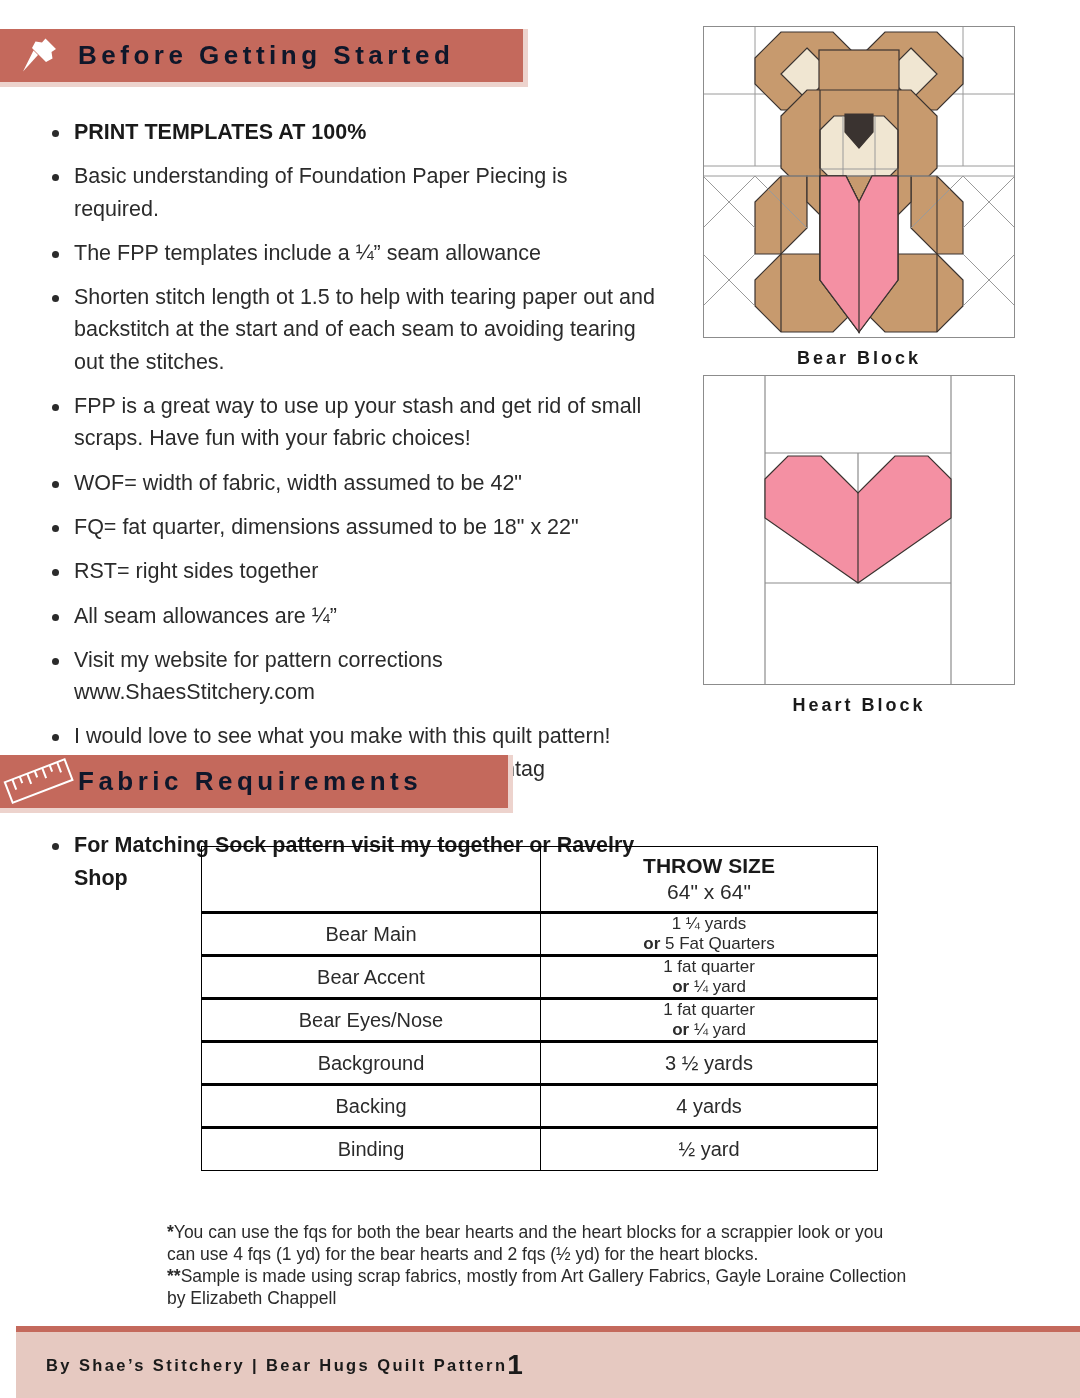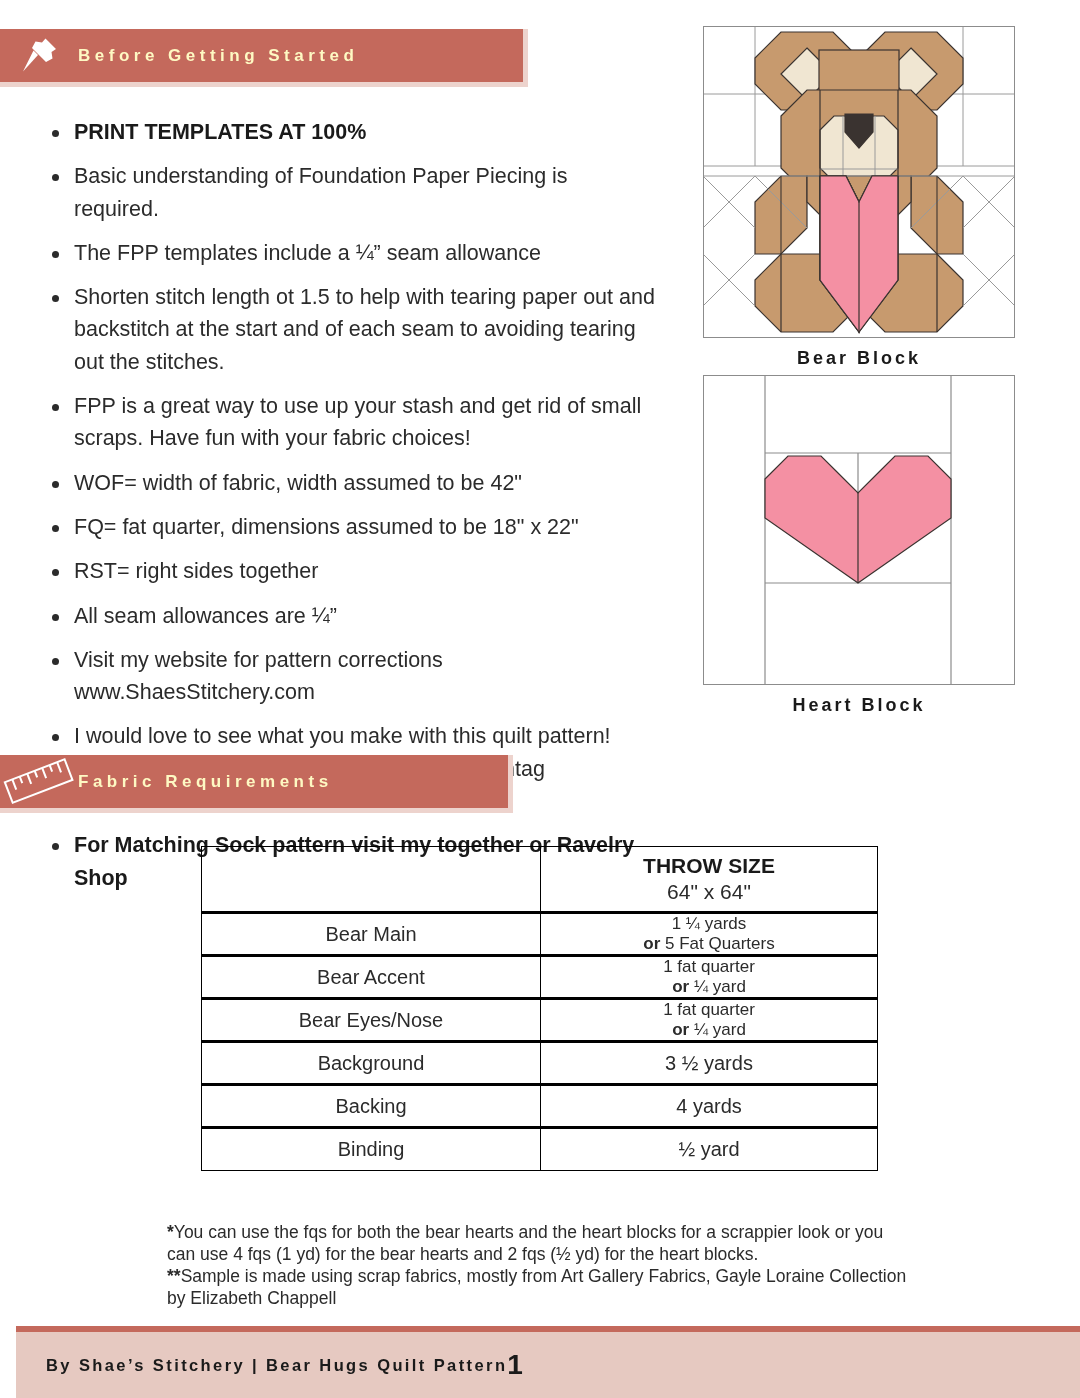--- a/index.html
+++ b/index.html
@@ -26,22 +26,22 @@
   }
   .banner-icon {
     width: 78px;
     height: 58px;
     flex: 0 0 78px;
     display: flex;
     align-items: center;
     justify-content: center;
   }
   .banner-title {
-    color: #fef9c3;
-    font-size: 17px;
+    color: #0f172a;
+    font-size: 26px;
     font-weight: bold;
     letter-spacing: 4.5px;
     white-space: nowrap;
   }
   #banner-started { left: 0; top: 29px; width: 528px; }
   #banner-fabric  { left: 0; top: 755px; width: 513px; }
 
   
   .bullets {
     position: absolute;

